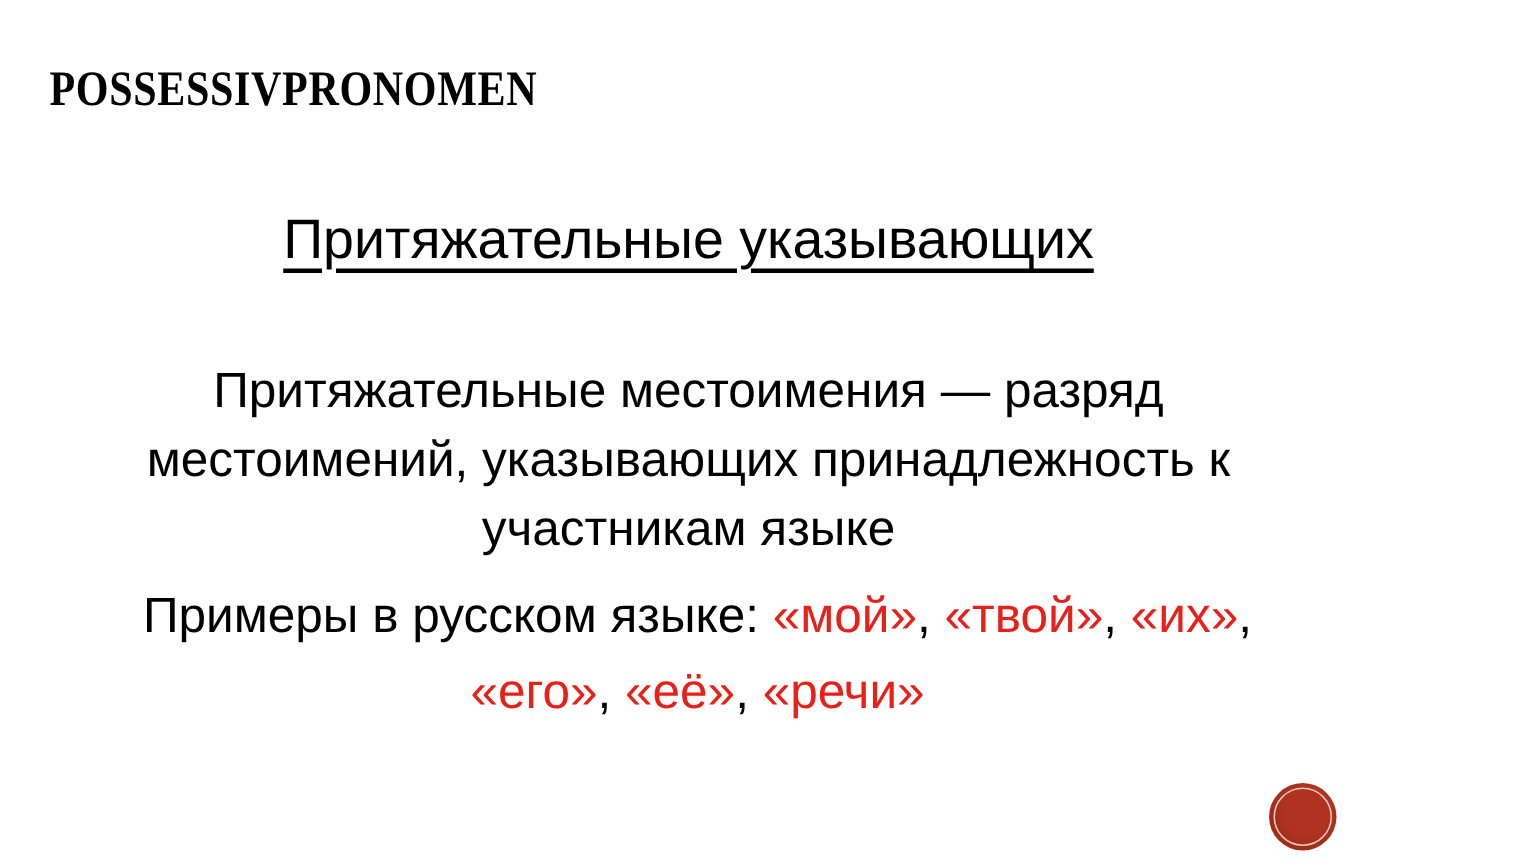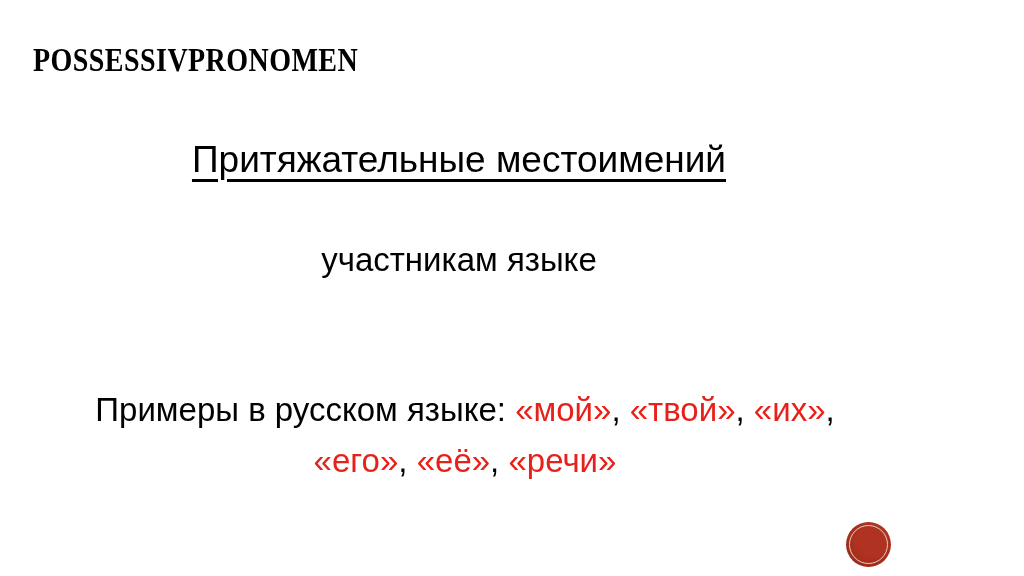--- a/index.html
+++ b/index.html
@@ -92,23 +92,25 @@
     opacity: 0.9;
   }
 </style>
 </head>
 <body>
 
 <div class="slide">
 
   <div class="header">POSSESSIVPRONOMEN</div>
 
-  <div class="title">Притяжательные местоимений</div>
+  <div class="title">Притяжательные указывающих</div>
 
   <div class="definition">
+      <div>Притяжательные местоимения — разряд</div>
+      <div>местоимений, указывающих принадлежность к</div>
       <div>участникам языке</div>
     </div>
 
   <div class="examples">
       <div><span class="plain">Примеры в русском языке: </span><span class="accent">«мой»</span><span class="plain">, </span><span class="accent">«твой»</span><span class="plain">, </span><span class="accent">«их»</span><span class="plain">,</span></div>
       <div><span class="accent">«его»</span><span class="plain">, </span><span class="accent">«её»</span><span class="plain">, </span><span class="accent">«речи»</span></div>
     </div>
 
   <div class="logo"></div>
 

